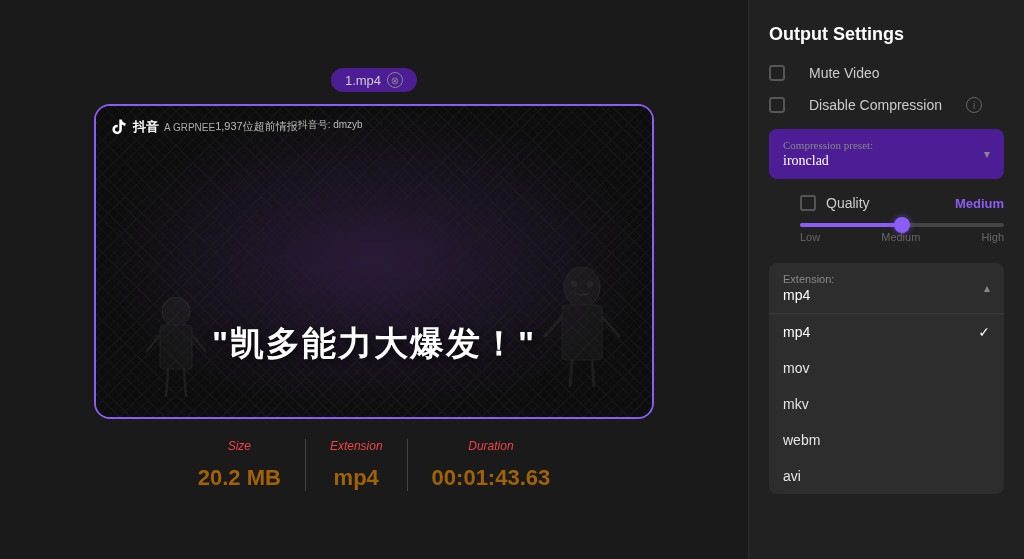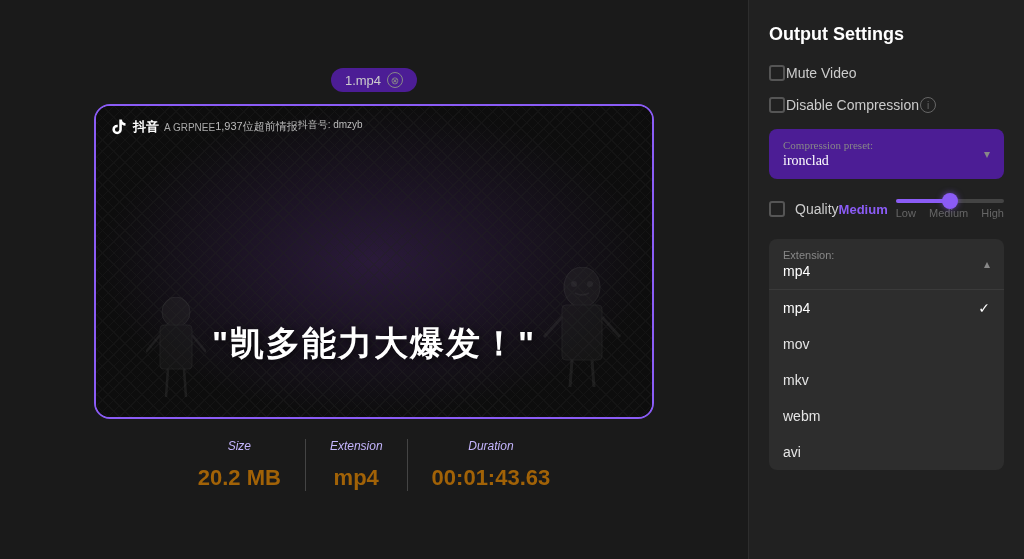--- a/index.html
+++ b/index.html
@@ -126,21 +126,21 @@
       text-align: center;
       padding: 0 24px;
     }
 
     .video-info-item + .video-info-item {
       border-left: 1px solid #444;
     }
 
     .video-info-label {
       font-size: 12px;
-      color: #c4b5fd;
+      color: #ef4444;
       font-style: italic;
       margin-bottom: 12px;
     }
 
     .video-info-value {
       font-size: 22px;
       font-weight: 700;
       color: #a16207;
     }
 
@@ -158,21 +158,21 @@
     .settings-title {
       font-size: 18px;
       font-weight: 700;
       color: #ffffff;
       margin-bottom: 4px;
     }
 
     .checkbox-row {
       display: flex;
       align-items: center;
-      gap: 1px;
+      gap: 24px;
       font-size: 14px;
       color: #cccccc;
     }
 
     .checkbox-box {
       width: 16px;
       height: 16px;
       border-radius: 3px;
       border: 2px solid #555;
       background: transparent;
@@ -214,22 +214,23 @@
       position: absolute;
       right: 14px;
       top: 50%;
       transform: translateY(-50%);
       color: #888;
       font-size: 12px;
     }
 
     .quality-section {
       display: flex;
-      flex-direction: row;
+      flex-direction: column;
       gap: 8px;
+      margin-left: 31px;
     }
 
     .quality-header {
       display: flex;
       align-items: center;
       justify-content: space-between;
     }
 
     .quality-label-row {
       display: flex;

